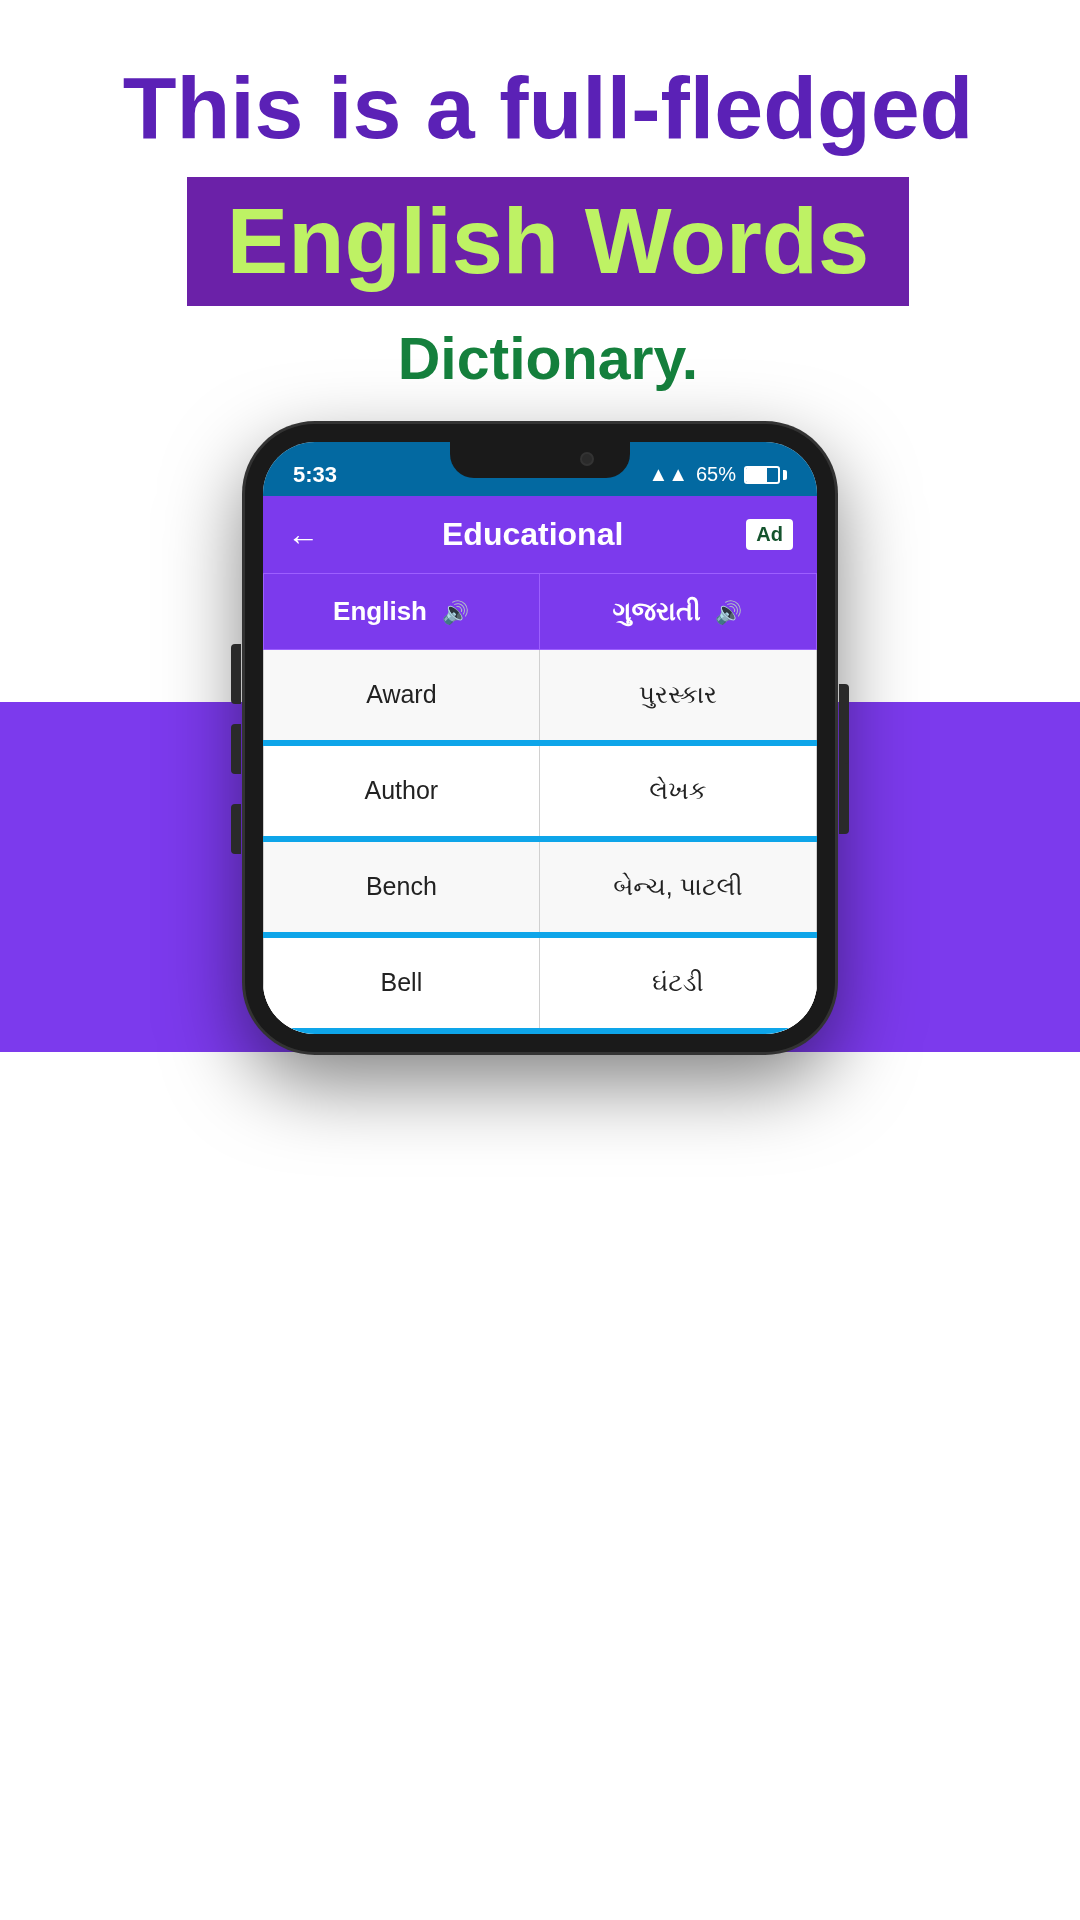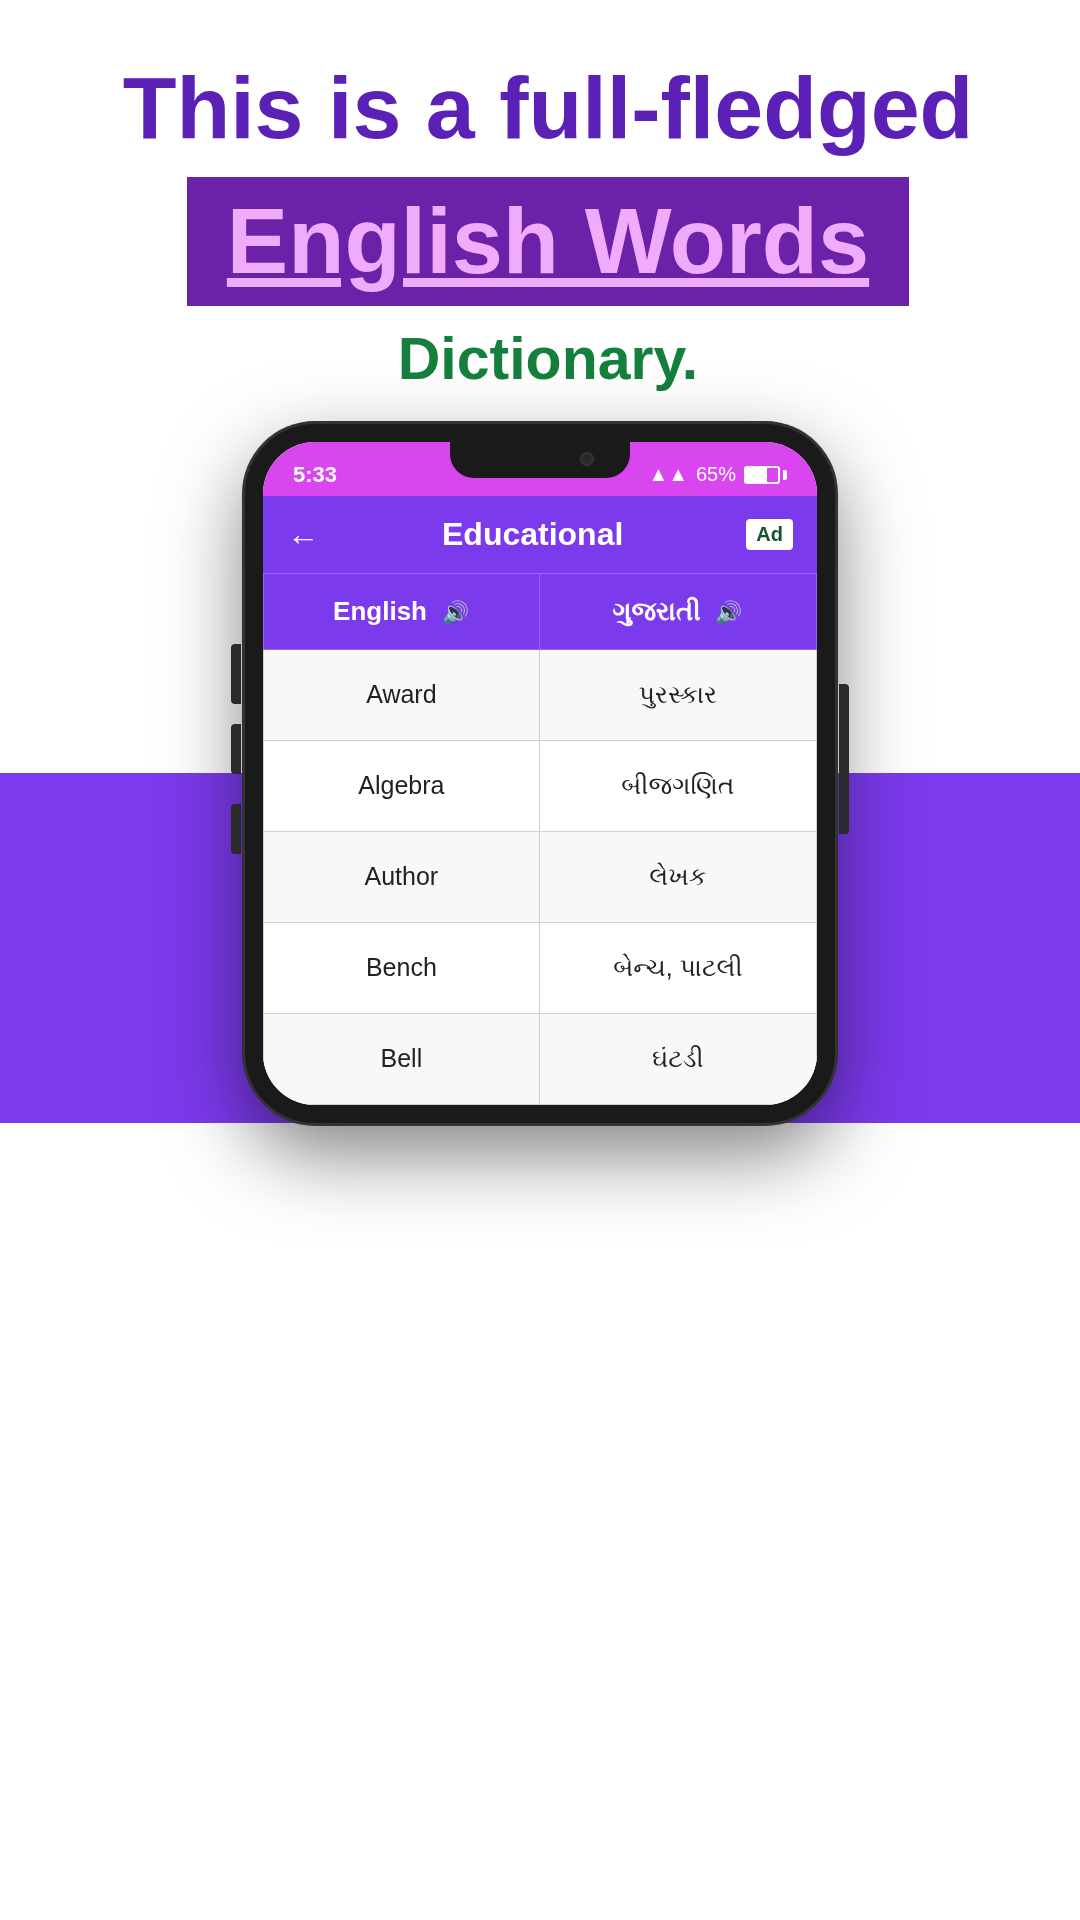--- a/index.html
+++ b/index.html
@@ -31,23 +31,22 @@
     .hero-highlight-bar {
       background: #6b21a8;
       display: inline-block;
       padding: 14px 40px;
       margin: 10px 0;
     }
 
     .hero-highlight-text {
       font-size: 92px;
       font-weight: 900;
-      color: #f0abfc;
+      color: #bef264;
       line-height: 1.1;
-      text-decoration: underline;
     }
 
     .hero-line3 {
       font-size: 59px;
       font-weight: 900;
       color: #15803d;
       line-height: 1.15;
       margin-top: 10px;
     }
 
@@ -86,21 +85,21 @@
 
     .phone-screen {
       background: #f5f5f5;
       border-radius: 52px;
       overflow: hidden;
       width: 100%;
     }
 
     
     .phone-status-bar {
-      background: #d946ef;
+      background: #0369a1;
       display: flex;
       align-items: center;
       justify-content: space-between;
       padding: 16px 30px 8px 30px;
       position: relative;
     }
 
     .notch {
       position: absolute;
       top: 0;
@@ -214,21 +213,21 @@
     .dict-table thead th {
       color: white;
       font-size: 26px;
       font-weight: 700;
       padding: 22px 16px;
       text-align: center;
       border: 1px solid #9d5fff;
     }
 
     .dict-table tbody tr {
-      border-bottom: 1px solid #0ea5e9;
+      border-bottom: 6px solid #0ea5e9;
     }
 
     .dict-table tbody td {
       padding: 30px 20px;
       text-align: center;
       font-size: 25px;
       color: #222;
       border: 1px solid #d0d0d0;
     }
 
@@ -357,24 +356,20 @@
                 <span class="sound-icon">🔊</span>
               </th>
             </tr>
           </thead>
           <tbody id="dict-tbody">
           <tr>
                 <td>Award</td>
                 <td>પુરસ્કાર</td>
               </tr>
               <tr>
-                <td>Algebra</td>
-                <td>બીજગણિત</td>
-              </tr>
-              <tr>
                 <td>Author</td>
                 <td>લેખક</td>
               </tr>
               <tr>
                 <td>Bench</td>
                 <td>બેન્ચ, પાટલી</td>
               </tr>
               <tr>
                 <td>Bell</td>
                 <td>ઘંટડી</td>

